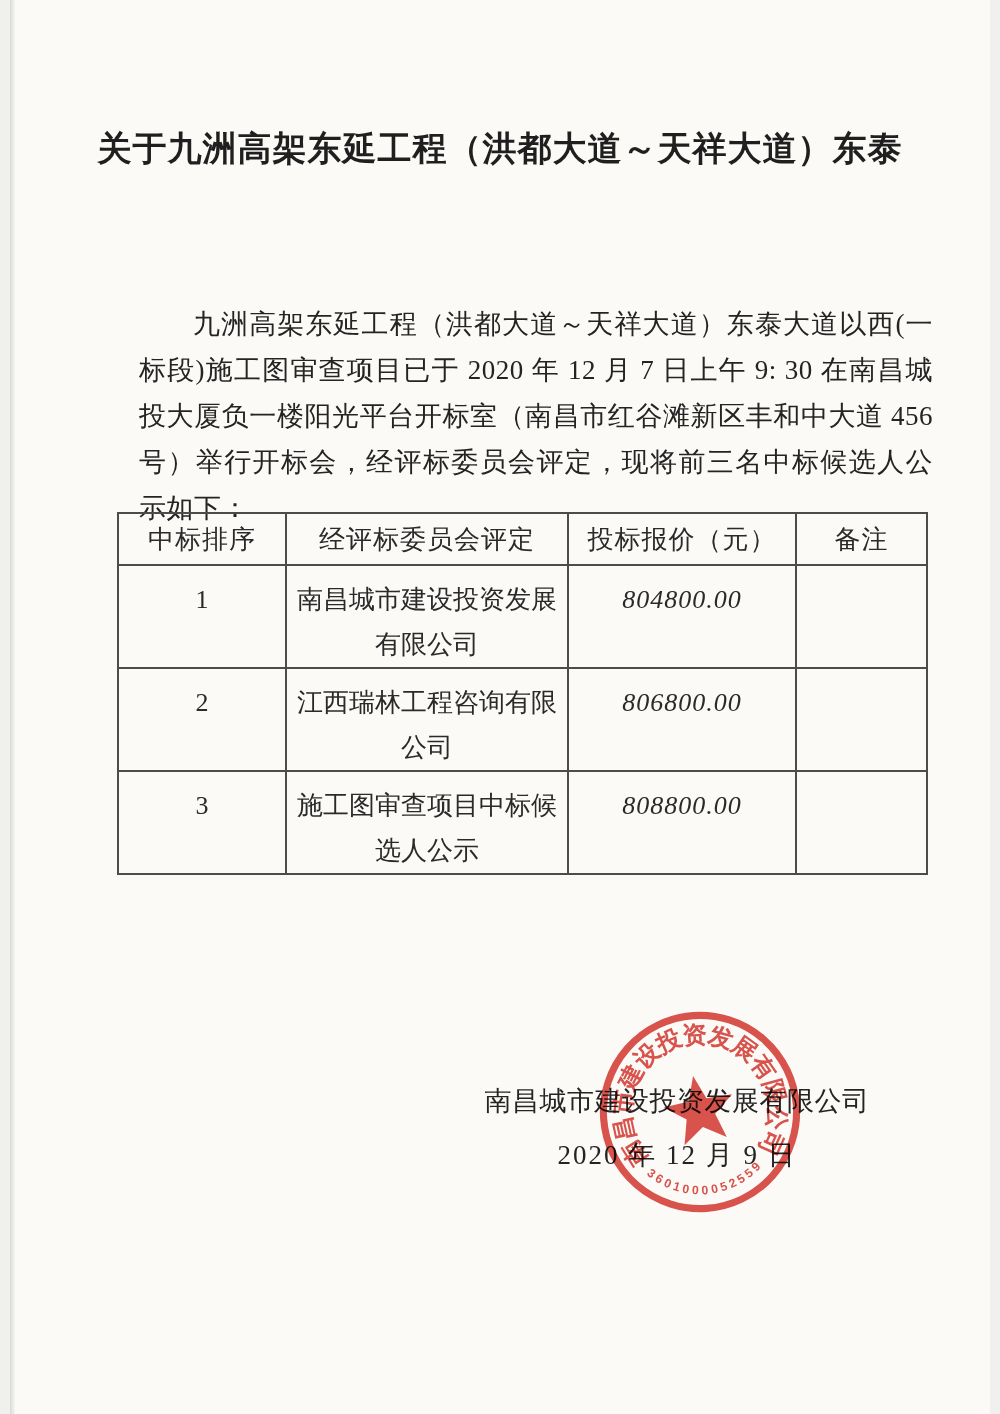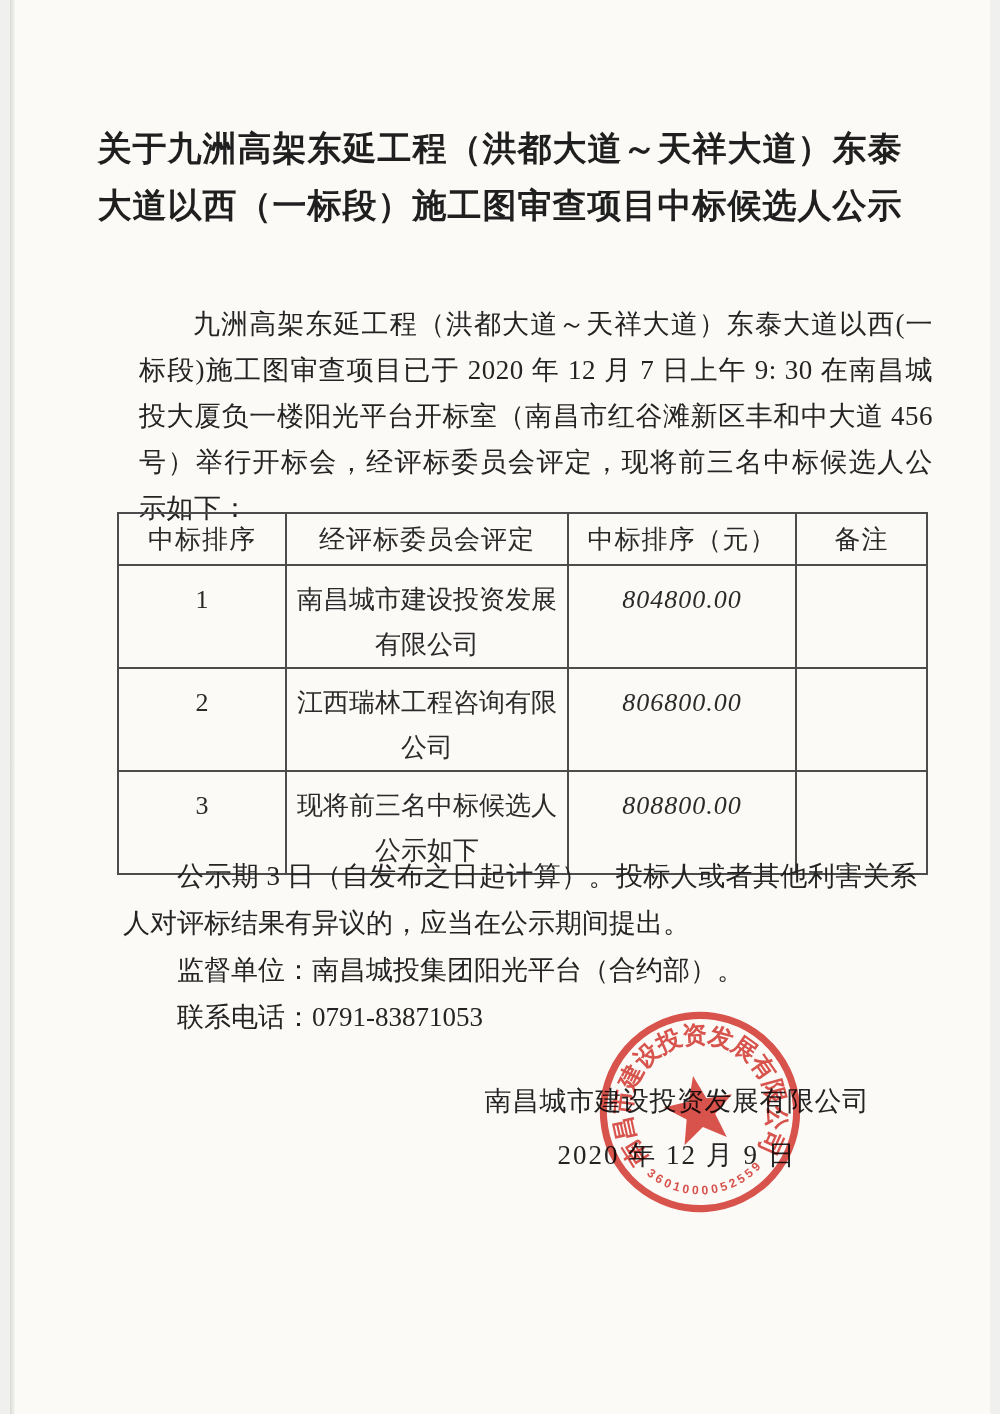--- a/index.html
+++ b/index.html
@@ -44,67 +44,61 @@
     font-family:"Liberation Sans",sans-serif;}
 </style>
 </head>
 <body>
 
 <div class="page">
   <div class="scan-edge"></div>
 
   <h1 class="doc-title">
     <span class="tl">关于九洲高架东延工程（洪都大道～天祥大道）东泰</span>
-    <span class="tl">大道以西（一标段）施工图审查项目中标候选人公示</span>
   </h1>
 
   <p class="intro">九洲高架东延工程（洪都大道～天祥大道）东泰大道以西(一标段)施工图审查项目已于 2020 年 12 月 7 日上午 9: 30 在南昌城投大厦负一楼阳光平台开标室（南昌市红谷滩新区丰和中大道 456 号）举行开标会，经评标委员会评定，现将前三名中标候选人公示如下：</p>
 
   <table class="bid-table">
     <colgroup>
       <col style="width:168px">
         <col style="width:282px">
         <col style="width:228px">
         <col style="width:131px">
     </colgroup>
     <thead>
       <tr>
         <th>中标排序</th>
         <th>经评标委员会评定</th>
-        <th>中标排序（元）</th>
+        <th>投标报价（元）</th>
         <th>备注</th>
       </tr>
     </thead>
     <tbody>
       <tr>
         <td class="c-rank">1</td>
         <td class="c-name">南昌城市建设投资发展有限公司</td>
         <td class="c-price">804800.00</td>
         <td class="c-note"></td>
       </tr>
       <tr>
         <td class="c-rank">2</td>
         <td class="c-name">江西瑞林工程咨询有限公司</td>
         <td class="c-price">806800.00</td>
         <td class="c-note"></td>
       </tr>
       <tr>
         <td class="c-rank">3</td>
-        <td class="c-name">现将前三名中标候选人公示如下</td>
+        <td class="c-name">施工图审查项目中标候选人公示</td>
         <td class="c-price">808800.00</td>
         <td class="c-note"></td>
       </tr>
     </tbody>
   </table>
 
-  <div class="after">
-    <p class="notice">公示期 3 日（自发布之日起计算）。投标人或者其他利害关系人对评标结果有异议的，应当在公示期间提出。</p>
-    <p class="supervisor">监督单位：南昌城投集团阳光平台（合约部）。</p>
-    <p class="phone">联系电话：0791-83871053</p>
-  </div>
 
   <div class="signature">
     <div class="signer-line">南昌城市建设投资发展有限公司</div>
     <div class="sig-date">2020 年 12 月 9 日</div>
   </div>
 
   <svg id="stamp-svg" class="stamp" viewBox="0 0 240 240">
     <circle class="ring" cx="120" cy="120" r="95"></circle>
     <path class="star" transform="rotate(-7 120 120)" d="M120,84 L128.82,107.86 L154.24,108.88 L134.27,124.64 L141.16,149.12 L120,135 L98.84,149.12 L105.73,124.64 L85.76,108.88 L111.18,107.86 Z"></path>
   <text x="120" y="52" transform="rotate(-118 120 120)" class="stamp-char">南</text>

